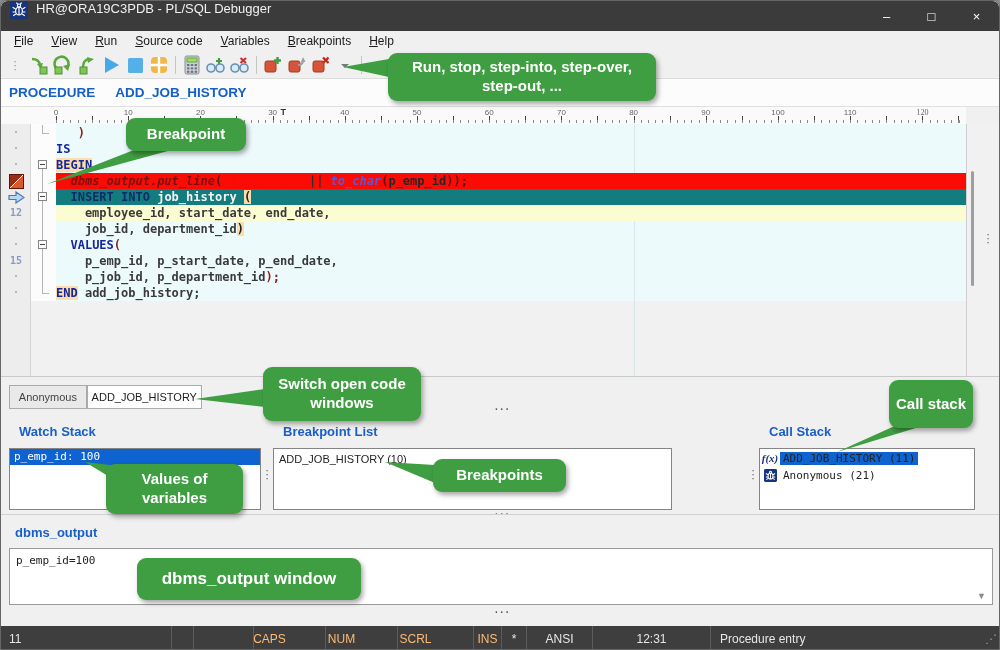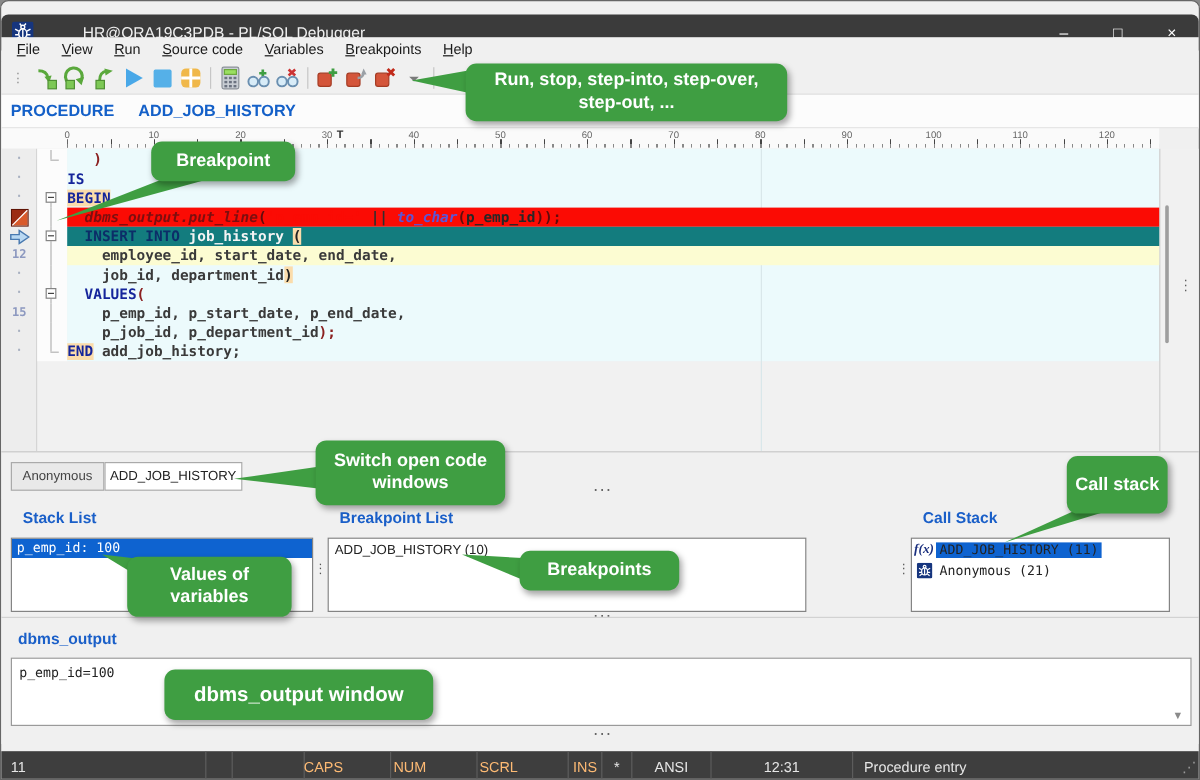--- a/index.html
+++ b/index.html
@@ -1,22 +1,22 @@
 <!DOCTYPE html>
 <html><head>
 <meta charset="utf-8">
 <style>
   html,body{margin:0;padding:0;background:#888;}
   *{box-sizing:border-box;}
   .window{position:relative;width:1000px;height:650px;background:#f0f0f0;
     font-family:"Liberation Sans",sans-serif;overflow:hidden;border:1px solid #666;
     border-radius:7px 7px 0 0;}
   
-  .titlebar{position:absolute;left:0;top:11px;width:100%;height:30px;background:#3b3b3b;
-    display:flex;align-items:center;border-radius:6px 6px 0 0;gap:33px;}
+  .titlebar{position:absolute;left:0;top:0;width:100%;height:30px;background:#3b3b3b;
+    display:flex;border-radius:6px 6px 0 0;}
   .app-icon{margin:0 8px 0 9px;width:18px;height:18px;}
   .title-text{color:#f0f0f0;font-size:13px;}
   .win-controls{margin-left:auto;display:flex;height:100%;}
   .win-btn{width:45px;height:100%;display:flex;align-items:center;justify-content:center;
     color:#fff;font-size:13px;cursor:default;}
   
   .menubar{position:absolute;left:0;top:30px;width:100%;height:20px;background:#f0f0f0;
     display:flex;align-items:center;padding-left:4px;font-size:12px;color:#1a1a1a;}
   .menu-item{padding:2px 9px;}
   .menu-item u{text-decoration:underline;}
@@ -279,21 +279,21 @@
       <span class="ruler-label" style="left: 199.4px;">20</span>
       <span class="ruler-label" style="left: 271.6px;">30</span>
       <span class="ruler-label" style="left: 343.8px;">40</span>
       <span class="ruler-label" style="left: 416px;">50</span>
       <span class="ruler-label" style="left: 488.2px;">60</span>
       <span class="ruler-label" style="left: 560.4px;">70</span>
       <span class="ruler-label" style="left: 632.6px;">80</span>
       <span class="ruler-label" style="left: 704.8px;">90</span>
       <span class="ruler-label" style="left: 777px;">100</span>
       <span class="ruler-label" style="left: 849.2px;">110</span>
-      <span class="ruler-label" style="left: 921.4px;">120</span>
+      <span class="ruler-label" style="left: 921.4px; font-family: Liberation Serif, serif;">120</span>
       <span class="ruler-t" style="left: 279.6px;">T</span>
     </div>
 
   <div class="editor">
     <div class="ed-margin"></div>
     <div class="ed-fold"></div>
     <div class="ed-text-bg"></div>
     <div class="ed-marginline" id="marginline" style="left: 632.6px;"></div>
     <div class="ed-right-edge"></div>
     <div class="ed-scroll"></div>
@@ -388,21 +388,21 @@
       </div>
   </div>
 
   <div class="tabstrip" id="tabstrip">
     <div class="h-split" style="left:494px;top:30px;">···</div>
   <div class="tab inactive" style="left: 8px; width: 77.8px;">Anonymous</div>
       <div class="tab active" style="left: 85.8px; width: 115px;">ADD_JOB_HISTORY</div>
     </div>
 
   <div class="panels">
-    <div class="panel-title" style="left:18px;">Stack List</div>
+    <div class="panel-title" style="left:18px;">Watch Stack</div>
     <div class="panel-title" style="left:282px;">Breakpoint List</div>
     <div class="panel-title" style="left:768px;">Call Stack</div>
     <div class="listbox" style="left:8px;width:252px;" id="watchbox">
         <div class="watch-item sel">p_emp_id: 100</div>
       </div>
     <div class="listbox" style="left:272px;width:399px;" id="bpbox">
         <div class="bp-item">ADD_JOB_HISTORY (10)</div>
       </div>
     <div class="listbox" style="left:758px;width:216px;" id="csbox">
         <div class="cs-row">

